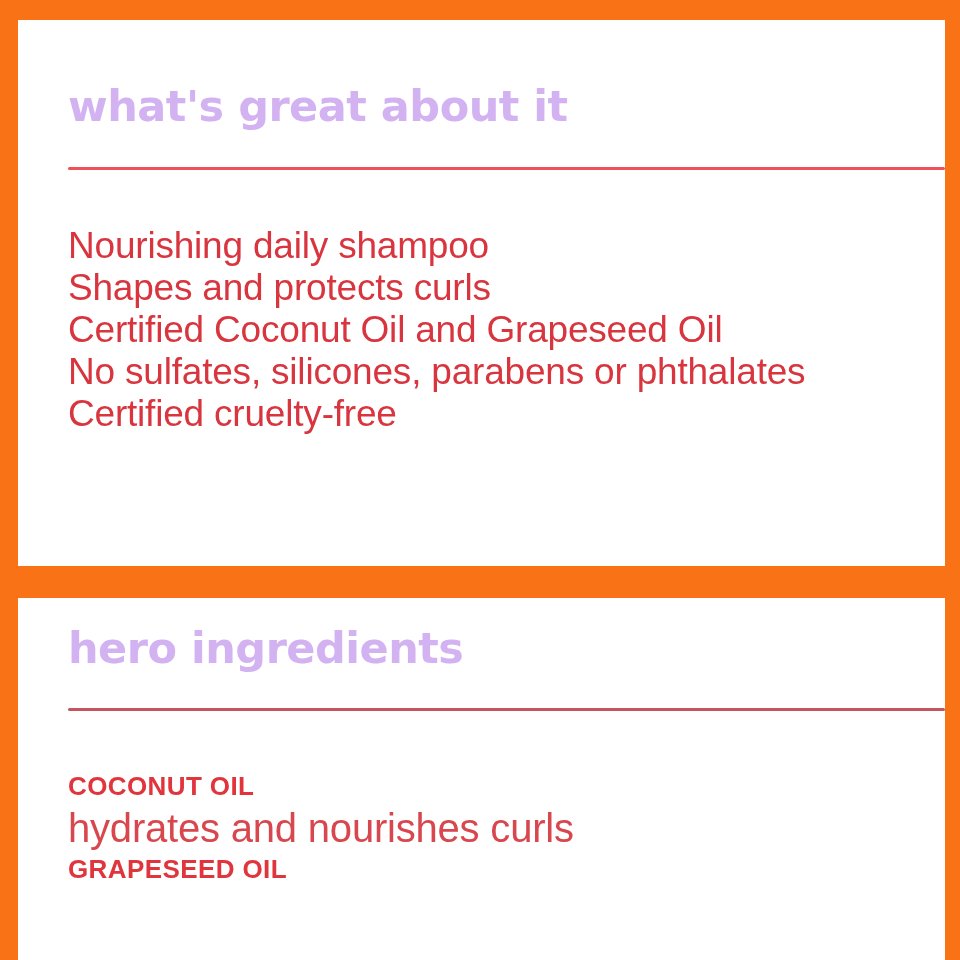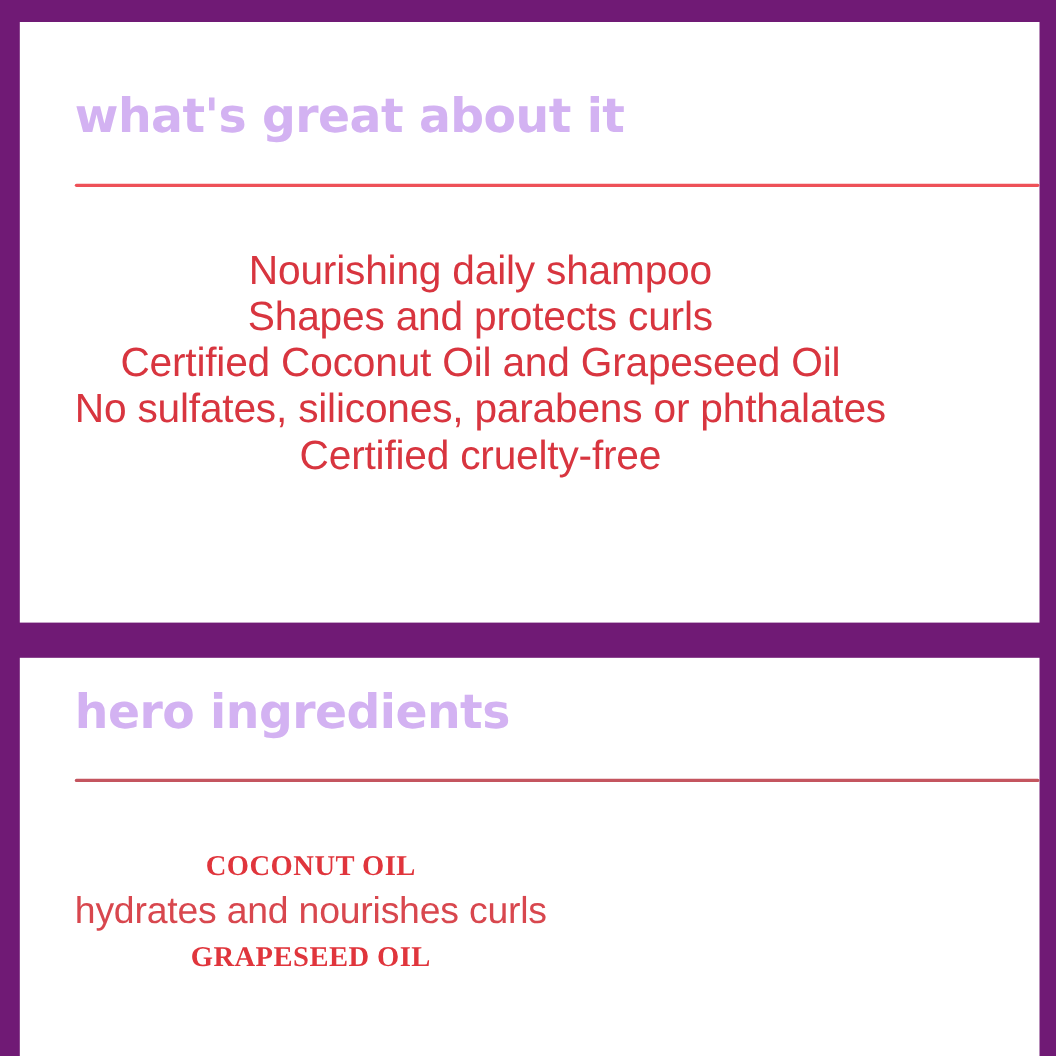--- a/index.html
+++ b/index.html
@@ -10,23 +10,22 @@
     width: 960px;
     height: 960px;
     background: #fbfbfc;
     font-family: "Liberation Sans", sans-serif;
     overflow: hidden;
   }
   .page {
     position: relative;
     width: 960px;
     height: 960px;
-    background: #701a75;
+    background: #f97316;
     box-sizing: border-box;
-    text-align: center;
   }
   
   .panel {
     position: absolute;
     left: 18px;
     top: 20px;
     width: 927px;
     background: #ffffff;
     box-sizing: border-box;
   }
@@ -102,31 +101,31 @@
     letter-spacing: -0.2px;
   }
 
   .ingredients {
     position: absolute;
     left: 50px;
     top: 168px;
   }
   .ingredient-name {
     color: #e0353c;
-    font-family: Liberation Serif, serif;
+    font-family: Liberation Sans, sans-serif;
     font-weight: bold;
     font-size: 26px;
     line-height: 41px;
     letter-spacing: 0.4px;
     white-space: nowrap;
   }
   .ingredient-desc {
     color: #d8474e;
     font-family: "Liberation Sans", sans-serif;
-    font-size: 34px;
+    font-size: 40px;
     line-height: 42px;
     letter-spacing: -0.2px;
     white-space: nowrap;
   }
 </style>
 </head>
 <body>
 
 <div class="page">
 

